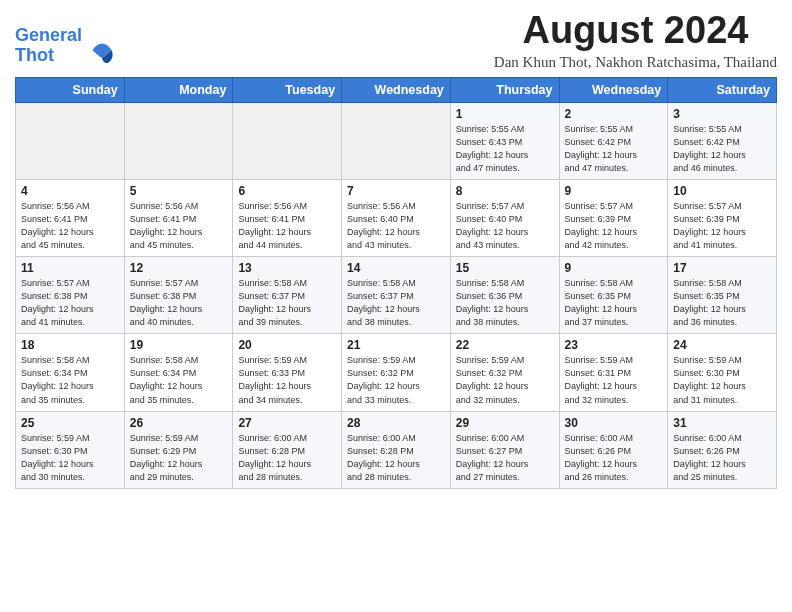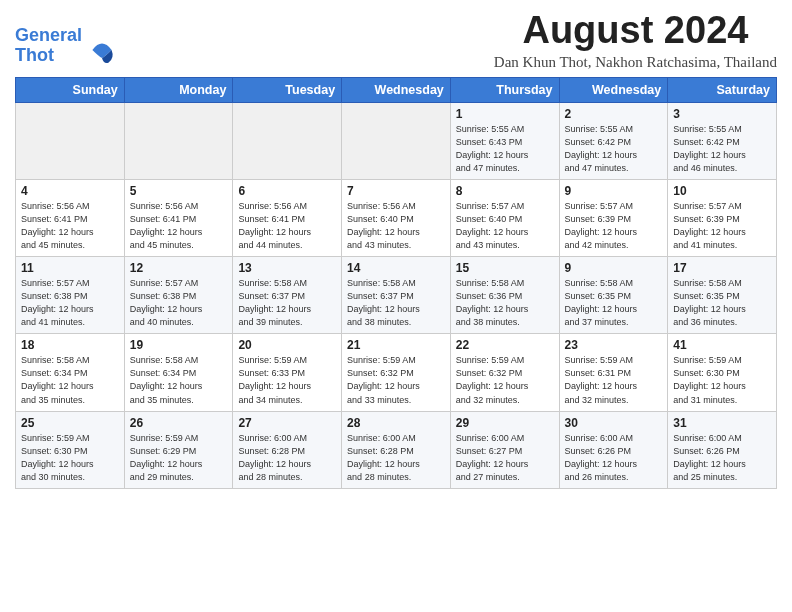--- a/index.html
+++ b/index.html
@@ -298,21 +298,21 @@
 and 32 minutes.</div>
         </td>
         <td>
           <span class="day-number">23</span>
           <div class="day-info" style="white-space: pre-line;">Sunrise: 5:59 AM
 Sunset: 6:31 PM
 Daylight: 12 hours
 and 32 minutes.</div>
         </td>
         <td>
-          <span class="day-number">41</span>
+          <span class="day-number">24</span>
           <div class="day-info" style="white-space: pre-line;">Sunrise: 5:59 AM
 Sunset: 6:30 PM
 Daylight: 12 hours
 and 31 minutes.</div>
         </td>
       </tr>
       <tr>
         <td>
           <span class="day-number">25</span>
           <div class="day-info" style="white-space: pre-line;">Sunrise: 5:59 AM

